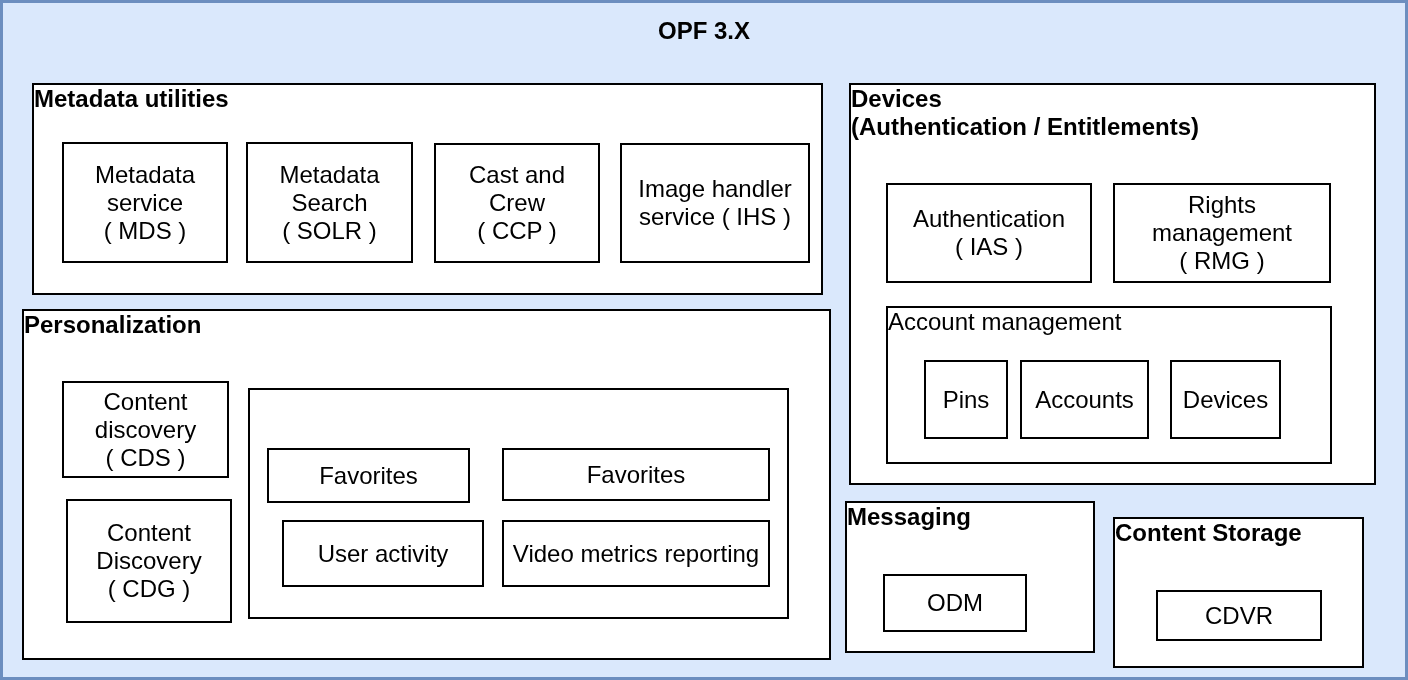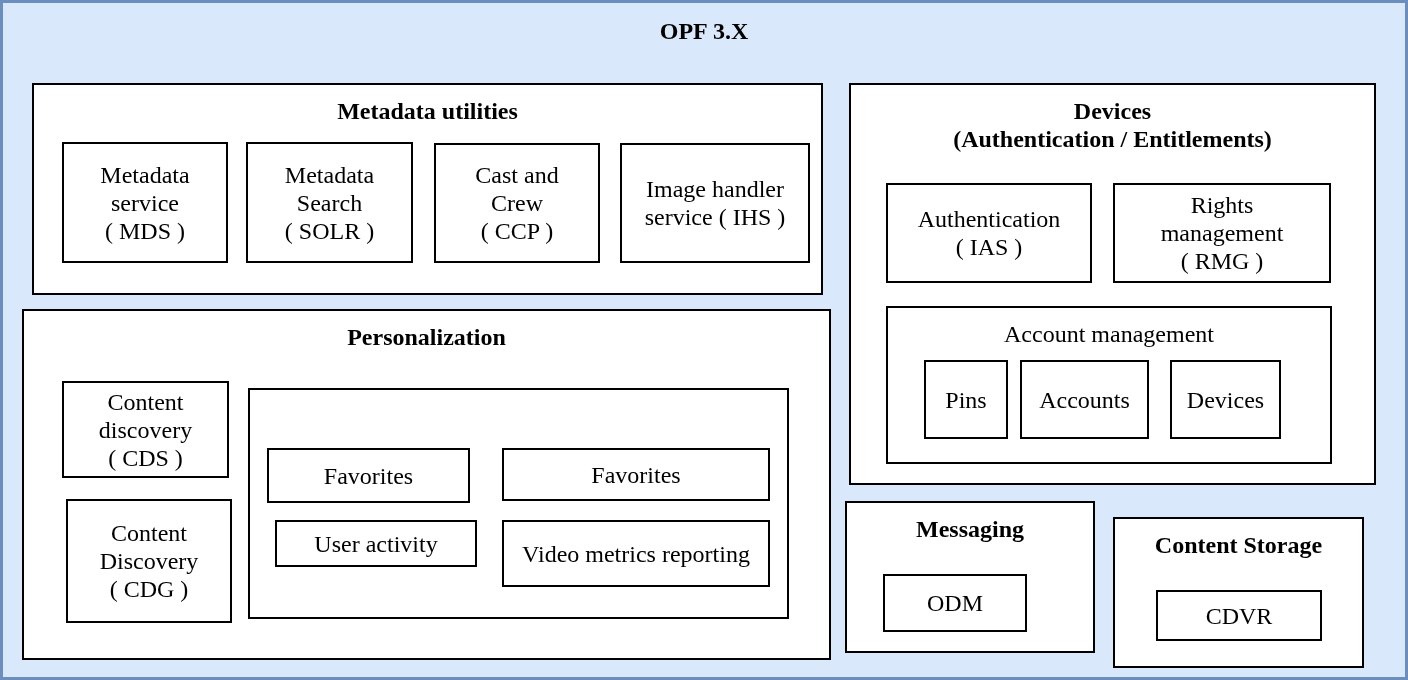--- a/index.html
+++ b/index.html
@@ -1,15 +1,15 @@
 <!DOCTYPE html>
 <html style="--canvas-fill: #dae8fc; --canvas-border: #6c8ebf; --box-fill: #ffffff; --box-border: #000000; --text: #000000;"><head>
 <meta charset="utf-8">
 <style>
-  * { margin: 0; padding: 0; box-sizing: border-box; font-family: Liberation Serif, serif; }
+  * { margin: 0; padding: 0; box-sizing: border-box; }
   html, body { background: #ffffff; }
   body {
     font-family: "Liberation Sans", sans-serif;
     color: var(--text, #000000);
   }
   .canvas {
     position: relative;
     width: 1408px;
     height: 680px;
     background: var(--canvas-fill, #dae8fc);
@@ -25,22 +25,20 @@
     font-weight: bold;
     font-size: 24px;
     line-height: 28px;
   }
   .box {
     position: absolute;
     background: var(--box-fill, #ffffff);
     border: 2px solid var(--box-border, #000000);
   }
   .gtitle {
-    padding-top: 12px;
-    text-align: center;
     font-weight: bold;
     font-size: 24px;
     line-height: 28px;
     white-space: pre-line;
   }
   .gtitle.regular { font-weight: normal; }
   .node {
     display: flex;
     align-items: center;
     justify-content: center;
@@ -96,21 +94,21 @@
 ( CDG )</span>
     </div>
 
     <section class="box subgroup" style="left:224px; top:77px; width:541px; height:231px;">
       <div class="box node" style="left:17px; top:58px; width:203px; height:55px;">
         <span class="lbl">Favorites</span>
       </div>
       <div class="box node" style="left:252px; top:58px; width:268px; height:53px;">
         <span class="lbl">Favorites</span>
       </div>
-      <div class="box node" style="left:25px; top:130px; width:202px; height:47px;">
+      <div class="box node" style="left:32px; top:130px; width:202px; height:67px;">
         <span class="lbl">User activity</span>
       </div>
       <div class="box node" style="left:252px; top:130px; width:268px; height:67px;">
         <span class="lbl">Video metrics reporting</span>
       </div>
     </section>
   </section>
 
   <section class="box group" style="left:846px; top:80px; width:527px; height:402px;">
     <h2 class="gtitle">Devices

